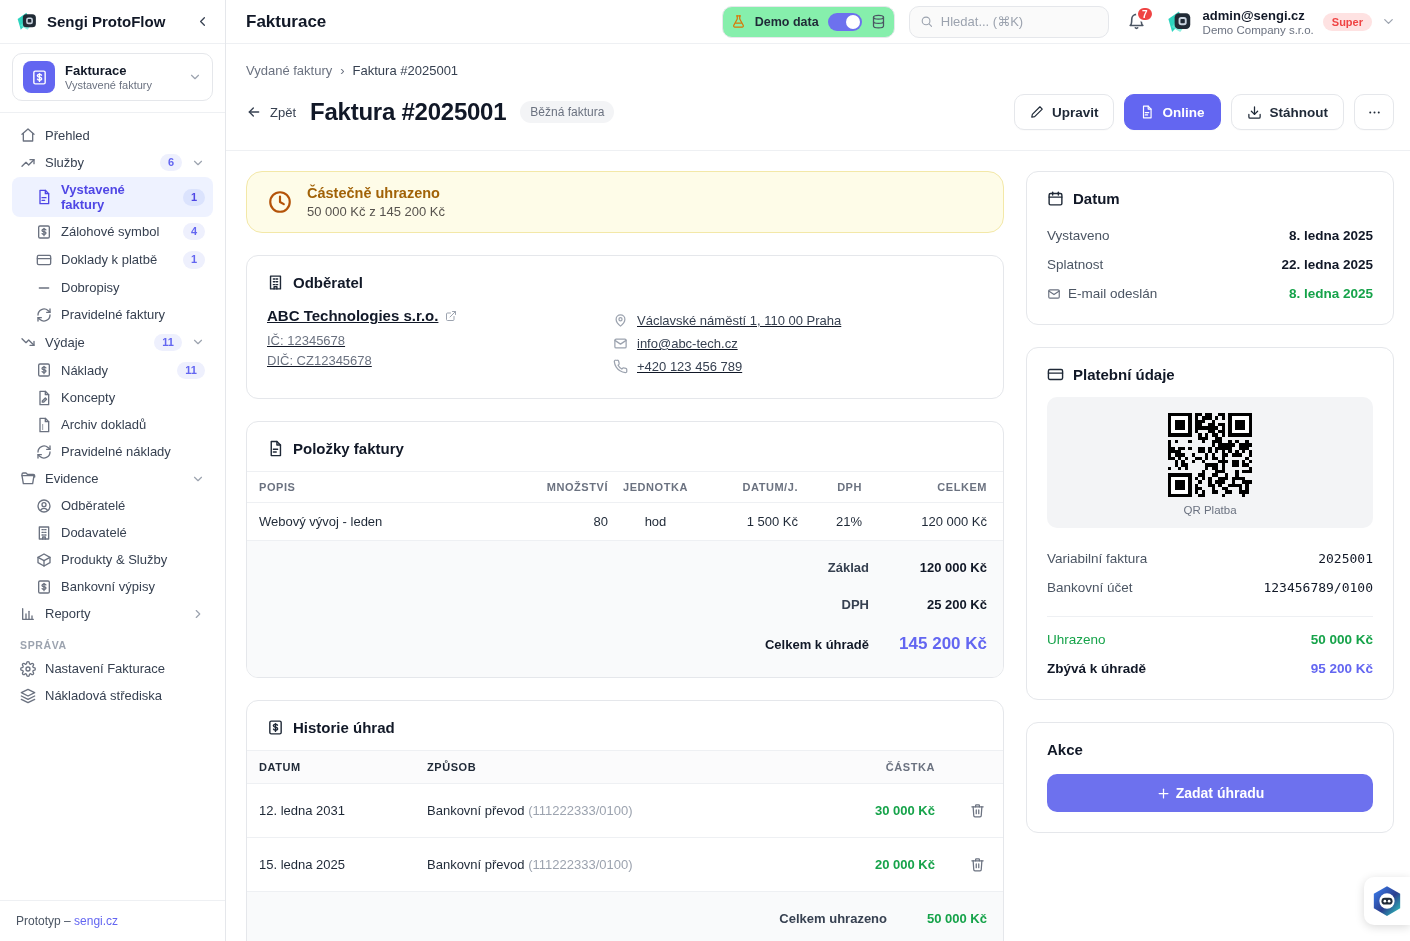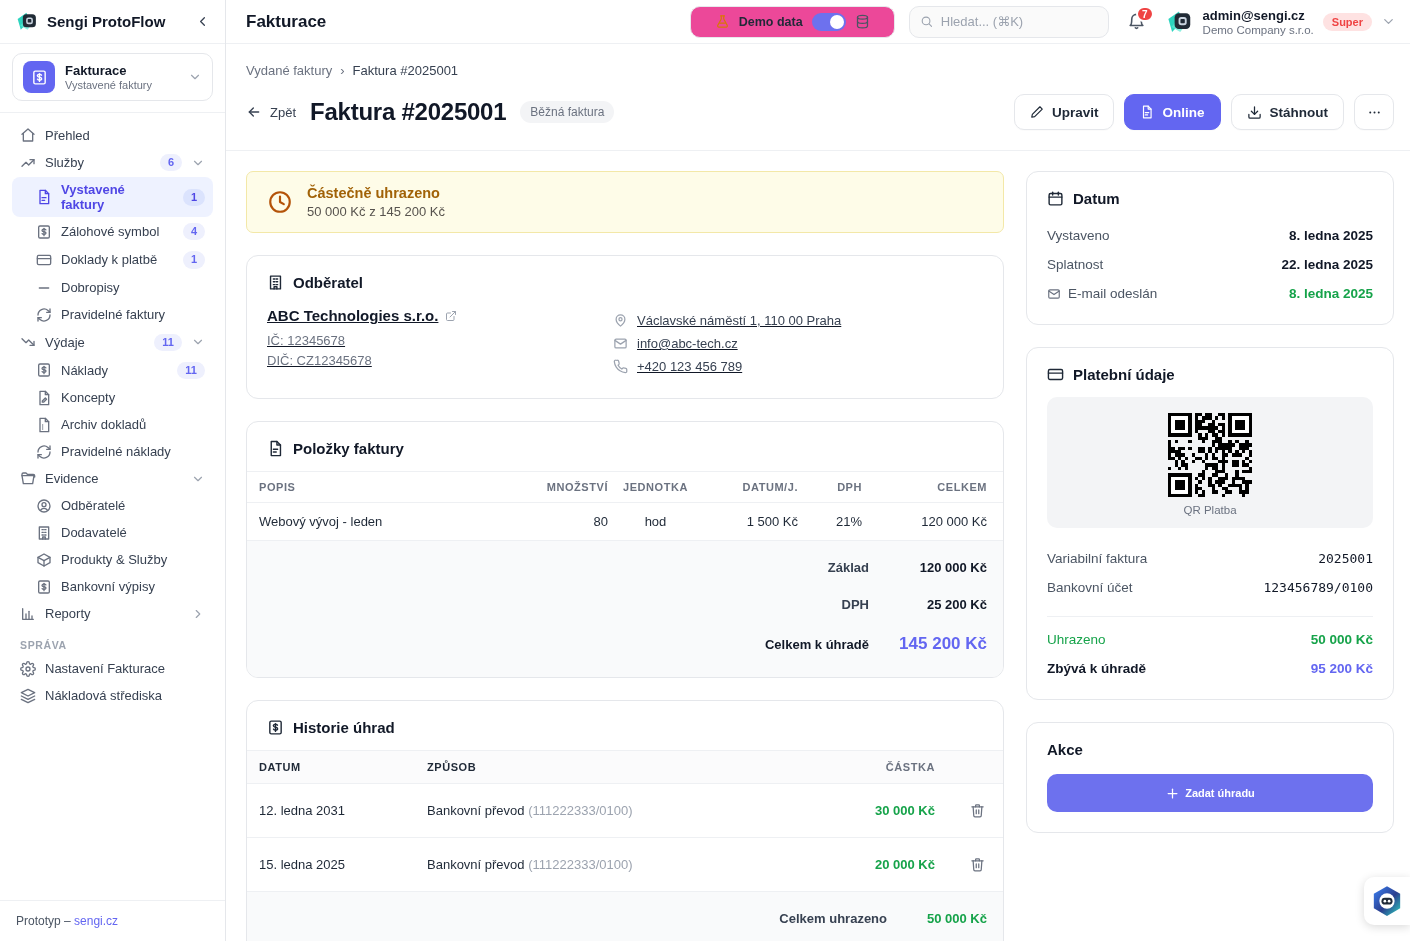--- a/index.html
+++ b/index.html
@@ -34,21 +34,21 @@
   .nv-chev { width:14px; height:14px; color:#9ca3af; flex:0 0 14px; }
   .nav-section { font-size:10.5px; font-weight:700; letter-spacing:.06em; color:#9ca3af; margin:12px 8px 5px; }
   .side-foot { border-top:1px solid #eef0f3; padding:13px 16px; font-size:12px; color:#4b5563; }
   .side-foot a { color:#6366f1; text-decoration:none; }
 
   
   .main { flex:1; display:flex; flex-direction:column; min-width:0; }
   .topbar { height:44px; flex:0 0 44px; border-bottom:1px solid #eef0f3; display:flex; align-items:center; padding:0 14px 0 20px; gap:14px; }
   .topbar-title { font-size:17px; font-weight:700; color:#111827; }
   .topbar-spacer { flex:1; }
-  .demo-chip { background:#ec4899; border:1px solid #e7e8ec; border-radius:10px; height:32px; display:flex; align-items:center; gap:9px; padding:0 24px; }
+  .demo-chip { background:#86efac; border:1px solid #e7e8ec; border-radius:10px; height:32px; display:flex; align-items:center; gap:9px; padding:0 8px; }
   .demo-chip .flask { color:#d97706; }
   .demo-label { font-size:12.5px; color:#1f2937; font-weight:600; }
   .toggle { width:34px; height:18px; border-radius:999px; background:#6d71ee; position:relative; cursor:pointer; }
   .toggle .knob { position:absolute; width:14px; height:14px; border-radius:50%; background:#fff; top:2px; right:2px; }
   .db-btn { color:#4b5563; cursor:pointer; display:flex; }
   .searchbox { width:200px; height:32px; border:1px solid #e5e7eb; background:#fafafa; border-radius:10px; display:flex; align-items:center; gap:8px; padding:0 10px; color:#9ca3af; }
   .searchbox input { border:none; outline:none; background:transparent; font-size:13px; color:#374151; width:100%; font-family:inherit; }
   .searchbox input::placeholder { color:#9ca3af; }
   .bell-wrap { position:relative; margin:0 4px; cursor:pointer; color:#4b5563; }
   .bell-badge { position:absolute; top:-6px; right:-8px; background:#ef4444; color:#fff; min-width:16px; height:16px; border-radius:999px; font-size:10px; font-weight:700; display:flex; align-items:center; justify-content:center; padding:0 4px; border:2px solid #fff; }
@@ -67,21 +67,21 @@
   .type-badge { background:#f3f4f6; color:#6b7280; border-radius:999px; font-size:12px; padding:4px 10px; }
   .title-actions { margin-left:auto; display:flex; gap:10px; }
   .btn { height:36px; border-radius:10px; border:1px solid #e5e7eb; background:#fff; display:flex; align-items:center; gap:8px; padding:0 15px; font-size:13.5px; font-weight:600; color:#1f2937; cursor:pointer; box-shadow:0 1px 1px rgba(0,0,0,.02); }
   .btn.primary { background:#6366f1; border-color:#6366f1; color:#fff; }
   .btn.square { width:40px; justify-content:center; padding:0; }
 
   .page-body { display:flex; gap:22px; padding:20px 16px 0 20px; }
   .col-left { flex:1; min-width:0; }
   .col-right { width:368px; flex:0 0 368px; }
 
-  .alert { background:#fefce8; border:1px solid #f3e8a8; border-radius:7px; padding:13px 20px; display:flex; gap:14px; align-items:center; }
+  .alert { background:#fefce8; border:1px solid #f3e8a8; border-radius:16px; padding:13px 20px; display:flex; gap:14px; align-items:center; }
   .alert-ico { color:#b45309; }
   .alert-title { font-size:14.5px; font-weight:700; color:#a16207; }
   .alert-sub { font-size:13px; color:#57534e; margin-top:3px; }
 
   .card { background:#fff; border:1px solid #e5e7eb; border-radius:12px; margin-top:22px; overflow:hidden; }
   .card.first { margin-top:0; }
   .card-head { display:flex; align-items:center; gap:9px; padding:18px 20px 14px; font-size:15px; font-weight:700; color:#111827; }
   .card-head .ci { width:17px; height:17px; color:#1f2937; }
 
   
@@ -131,21 +131,21 @@
   .kv-label { color:#4b5563; display:flex; align-items:center; gap:7px; }
   .kv-label .ni { width:14px; height:14px; color:#6b7280; }
   .kv-value { font-weight:700; color:#111827; }
   .kv-value.green { color:#16a34a; }
   .kv-value.purple { color:#6366f1; }
   .kv-value.mono { font-family:"DejaVu Sans Mono","Liberation Mono",monospace; font-weight:400; font-size:13px; }
   .kv-label.bold { color:#111827; font-weight:700; }
   .qr-box { margin:0 20px 16px; background:#f3f4f6; border-radius:10px; padding:16px 0 12px; display:flex; flex-direction:column; align-items:center; }
   .qr-caption { font-size:11.5px; color:#6b7280; margin-top:7px; }
   .kv-divider { border-top:1px solid #eef0f3; margin:8px 20px; }
-  .action-btn { margin:2px 20px 20px; width:calc(100% - 40px); height:38px; border:none; border-radius:10px; background:#6d71ee; color:#fff; font-size:11px; font-weight:700; display:flex; align-items:center; justify-content:center; gap:5px; cursor:pointer; font-family:inherit; }
+  .action-btn { margin:2px 20px 20px; width:calc(100% - 40px); height:38px; border:none; border-radius:10px; background:#6d71ee; color:#fff; font-size:14px; font-weight:700; display:flex; align-items:center; justify-content:center; gap:5px; cursor:pointer; font-family:inherit; }
 
   
   .chatbot { position:fixed; right:0; bottom:16px; width:46px; height:48px; background:#fff; border-radius:10px 0 0 10px; box-shadow:0 2px 10px rgba(0,0,0,.15); display:flex; align-items:center; justify-content:center; cursor:pointer; }
 </style>
 </head>
 <body>
 
 <svg width="0" height="0" style="position:absolute">
   <defs>
     <symbol id="i-logo" viewBox="0 0 24 24">

